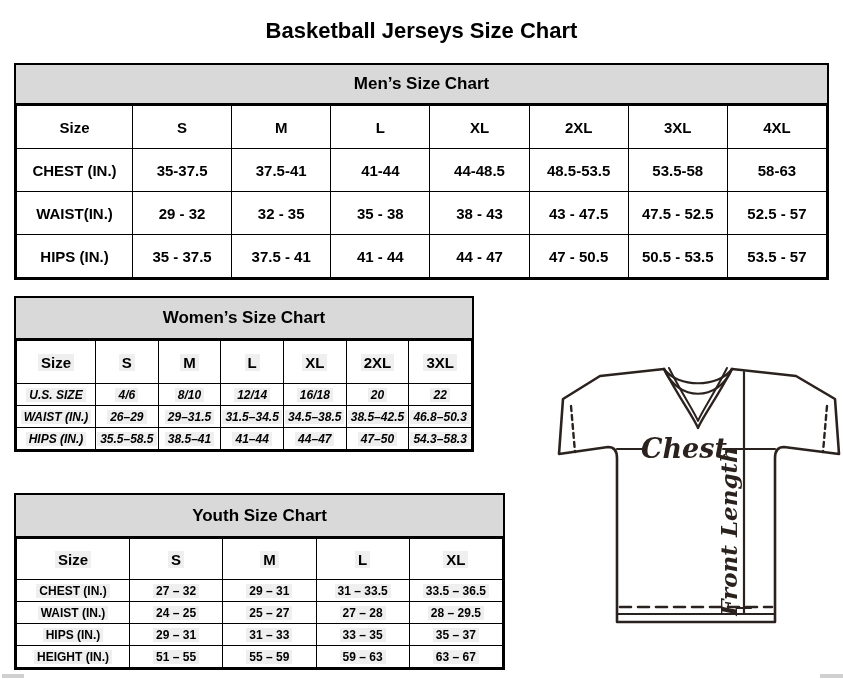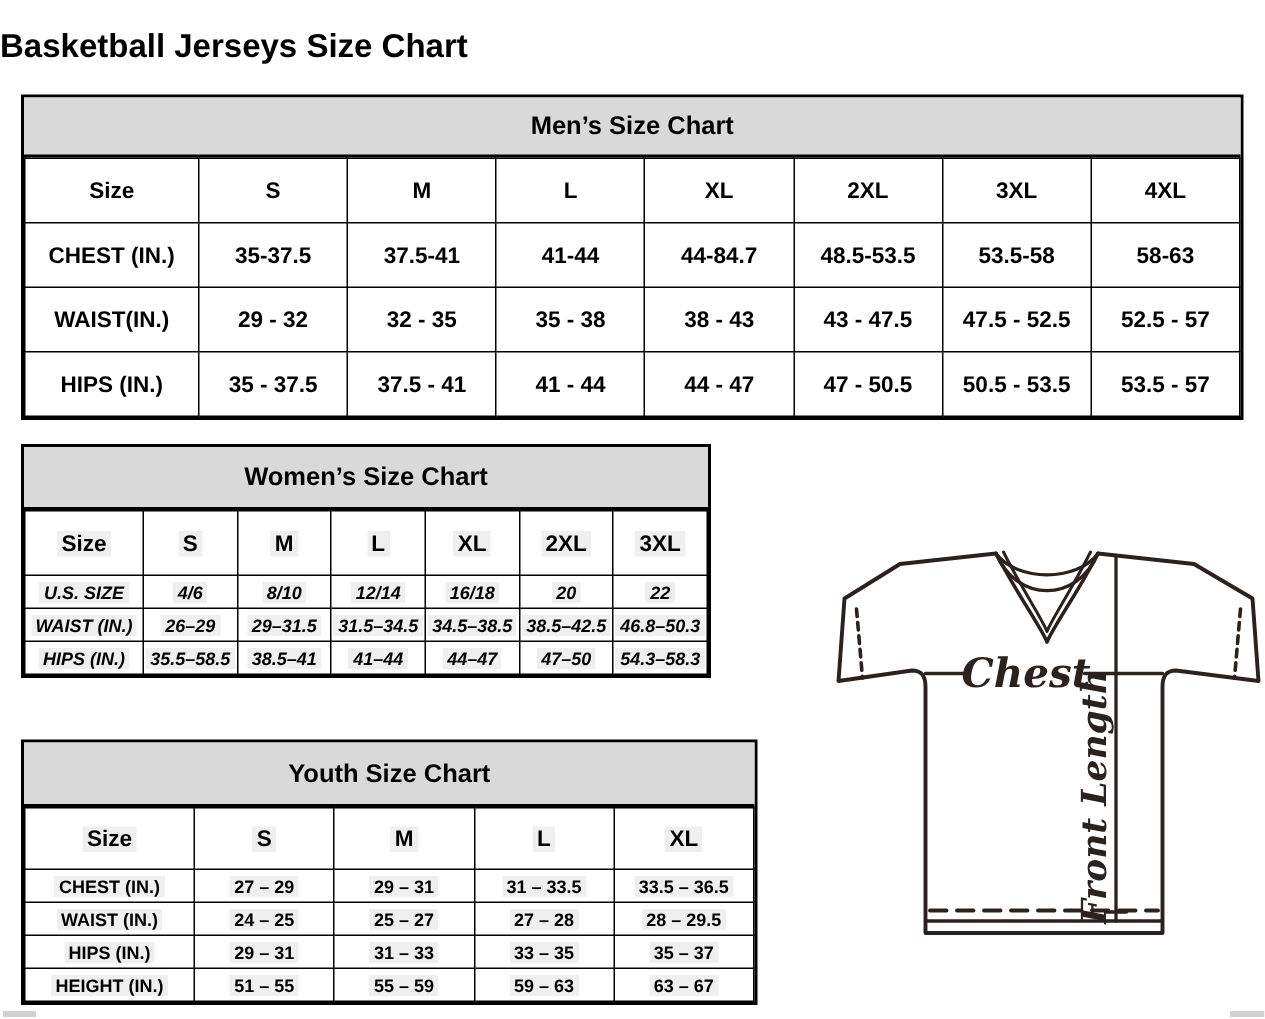--- a/index.html
+++ b/index.html
@@ -6,21 +6,21 @@
   body{
     position:relative;
     width:843px;height:679px;
     background:#ffffff;
     font-family:"Liberation Sans",sans-serif;
     color:#000;
     overflow:hidden;
   }
   .page-title{
     position:absolute;top:3px;left:0;right:0;
-    text-align:left;
+    text-align:center;
     font-size:22px;font-weight:bold;
   }
   section.chart{
     position:absolute;
     border:2px solid #000;
     background:#fff;
     box-sizing:border-box;
   }
   .band{
     background:#d9d9d9;
@@ -81,21 +81,21 @@
           <th>XL</th>
           <th>2XL</th>
           <th>3XL</th>
           <th>4XL</th>
         </tr>
         <tr>
           <td>CHEST (IN.)</td>
           <td>35-37.5</td>
           <td>37.5-41</td>
           <td>41-44</td>
-          <td>44-84.7</td>
+          <td>44-48.5</td>
           <td>48.5-53.5</td>
           <td>53.5-58</td>
           <td>58-63</td>
         </tr>
         <tr>
           <td>WAIST(IN.)</td>
           <td>29 - 32</td>
           <td>32 - 35</td>
           <td>35 - 38</td>
           <td>38 - 43</td>
@@ -167,21 +167,21 @@
       <tbody>
         <tr>
           <th><span class="hl">Size</span></th>
           <th><span class="hl">S</span></th>
           <th><span class="hl">M</span></th>
           <th><span class="hl">L</span></th>
           <th><span class="hl">XL</span></th>
         </tr>
         <tr>
           <td><span class="hl">CHEST (IN.)</span></td>
-          <td><span class="hl">27 – 29</span></td>
+          <td><span class="hl">27 – 32</span></td>
           <td><span class="hl">29 – 31</span></td>
           <td><span class="hl">31 – 33.5</span></td>
           <td><span class="hl">33.5 – 36.5</span></td>
         </tr>
         <tr>
           <td><span class="hl">WAIST (IN.)</span></td>
           <td><span class="hl">24 – 25</span></td>
           <td><span class="hl">25 – 27</span></td>
           <td><span class="hl">27 – 28</span></td>
           <td><span class="hl">28 – 29.5</span></td>

